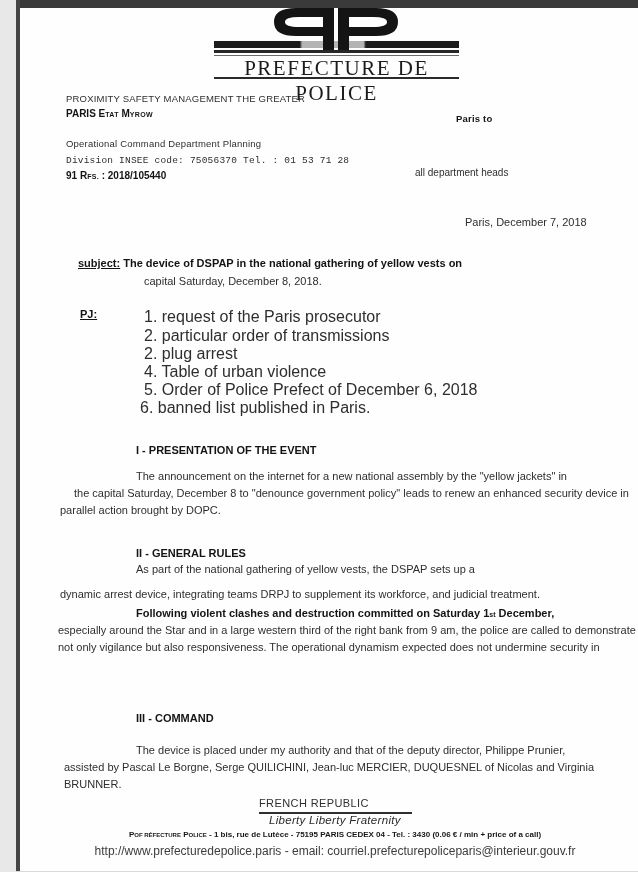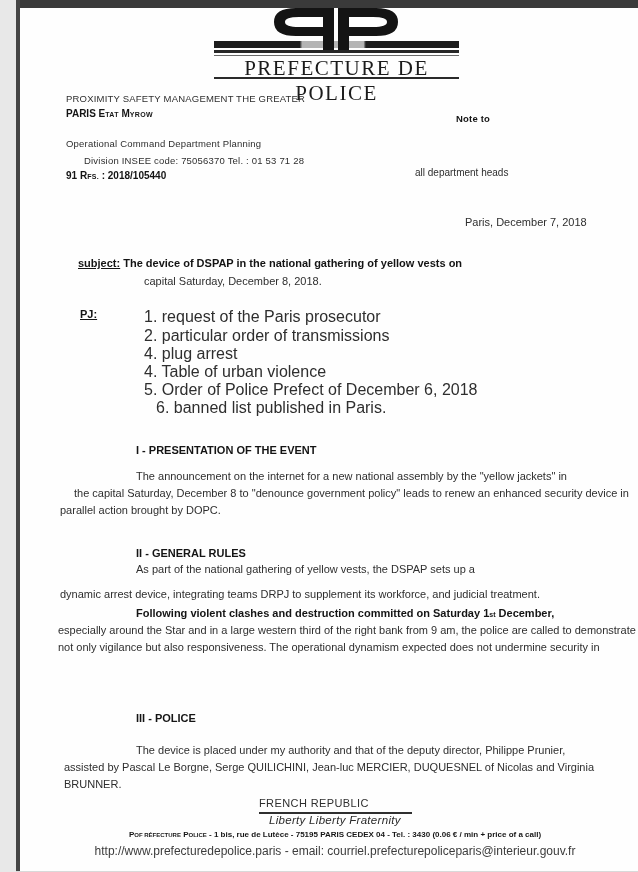--- a/index.html
+++ b/index.html
@@ -58,53 +58,53 @@
     </g>
   </svg>
   <div class="bar1"></div>
   <div class="bar2"></div>
   <div class="bar3"></div>
   <div class="org-title">PREFECTURE DE POLICE</div>
   <div class="org-underline"></div>
 
   <div class="abs t9" style="left:50px;top:93px;">PROXIMITY SAFETY MANAGEMENT THE GREATER</div>
   <div class="abs t10 b" style="left:50px;top:108px;"><span>PARIS E</span><span class="sc">TAT</span><span> M</span><span class="sc">YROW</span></div>
-  <div class="abs t9 b" style="left:440px;top:113px;">Note to</div>
+  <div class="abs t9 b" style="left:440px;top:113px;">Paris to</div>
   <div class="abs t9" style="left:50px;top:138px;">Operational Command Department Planning</div>
-  <div class="abs t9" style="left:68px;top:155px;">Division INSEE code: 75056370 Tel. : 01 53 71 28</div>
+  <div class="abs t9" style="left:50px;top:155px;font-family:Liberation Mono, monospace;">Division INSEE code: 75056370 Tel. : 01 53 71 28</div>
   <div class="abs t10 b" style="left:50px;top:170px;"><span>91 R</span><span class="sc">FS.</span><span> : 2018/105440</span></div>
   <div class="abs t10" style="left:399px;top:167px;">all department heads</div>
 
   <div class="abs t11" style="left:449px;top:216px;">Paris, December 7, 2018</div>
 
   <div class="abs t11" style="left:62px;top:257px;"><span class="b u">subject:</span><span class="b">&nbsp;<span>The device of DSPAP in the national gathering of yellow vests on</span></span></div>
   <div class="abs t11" style="left:128px;top:275px;">capital Saturday, December 8, 2018.</div>
 
   <div class="abs t11 b u" style="left:64px;top:308px;">PJ:</div>
   <div class="abs t10-5" style="left:128px;top:308px;">1. request of the Paris prosecutor</div>
   <div class="abs t10-5" style="left:128px;top:327px;">2. particular order of transmissions</div>
-  <div class="abs t10-5" style="left:128px;top:345px;">4. plug arrest</div>
+  <div class="abs t10-5" style="left:128px;top:345px;">2. plug arrest</div>
   <div class="abs t10-5" style="left:128px;top:363px;">4. Table of urban violence</div>
   <div class="abs t10-5" style="left:128px;top:381px;">5. Order of Police Prefect of December 6, 2018</div>
-  <div class="abs t10-5" style="left:140px;top:399px;">6. banned list published in Paris.</div>
+  <div class="abs t10-5" style="left:124px;top:399px;">6. banned list published in Paris.</div>
 
   <div class="abs t11 b" style="left:120px;top:444px;">I - PRESENTATION OF THE EVENT</div>
   <div class="abs t11" style="left:120px;top:470px;">The announcement on the internet for a new national assembly by the "yellow jackets" in</div>
   <div class="abs t11" style="left:44px;top:487px;padding-left:14px;">the capital Saturday, December 8 to "denounce government policy" leads to renew an enhanced security device in</div>
   <div class="abs t11" style="left:44px;top:504px;">parallel action brought by DOPC.</div>
 
   <div class="abs t11 b" style="left:120px;top:547px;">II - GENERAL RULES</div>
   <div class="abs t11" style="left:120px;top:563px;">As part of the national gathering of yellow vests, the DSPAP sets up a</div>
   <div class="abs t11" style="left:44px;top:588px;">dynamic arrest device, integrating teams DRPJ to supplement its workforce, and judicial treatment.</div>
 
   <div class="abs t11 b" style="left:120px;top:607px;"><span>Following violent clashes and destruction committed on Saturday 1</span><span class="sup">st</span><span> December,</span></div>
   <div class="abs t11" style="left:42px;top:624px;">especially around the Star and in a large western third of the right bank from 9 am, the police are called to demonstrate</div>
   <div class="abs t11" style="left:42px;top:641px;">not only vigilance but also responsiveness. The operational dynamism expected does not undermine security in</div>
 
-  <div class="abs t11 b" style="left:120px;top:712px;">III - POLICE</div>
+  <div class="abs t11 b" style="left:120px;top:712px;">III - COMMAND</div>
   <div class="abs t11" style="left:120px;top:744px;">The device is placed under my authority and that of the deputy director, Philippe Prunier,</div>
   <div class="abs t11" style="left:48px;top:761px;">assisted by Pascal Le Borgne, Serge QUILICHINI, Jean-luc MERCIER, DUQUESNEL of Nicolas and Virginia</div>
   <div class="abs t11" style="left:48px;top:778px;">BRUNNER.</div>
 
   <div class="abs t11" style="left:243px;top:797px;letter-spacing:.4px;">FRENCH REPUBLIC</div>
   <div class="rep-underline"></div>
   <div class="abs motto" style="left:253px;top:814px;">Liberty Liberty Fraternity</div>
   <div class="abs footer-b" style="left:0;top:830px;width:638px;text-align:center;"><span>P</span><span class="footer-sc">OF RÉFECTURE</span><span> P</span><span class="footer-sc">OLICE</span><span> - 1 bis, rue de Lutèce - 75195 PARIS CEDEX 04 - Tel. : 3430 (0.06 € / min + price of a call)</span></div>
   <div class="abs footer-url" style="left:0;top:844px;width:638px;text-align:center;">http://www.prefecturedepolice.paris - email: courriel.prefecturepoliceparis@interieur.gouv.fr</div>
 

